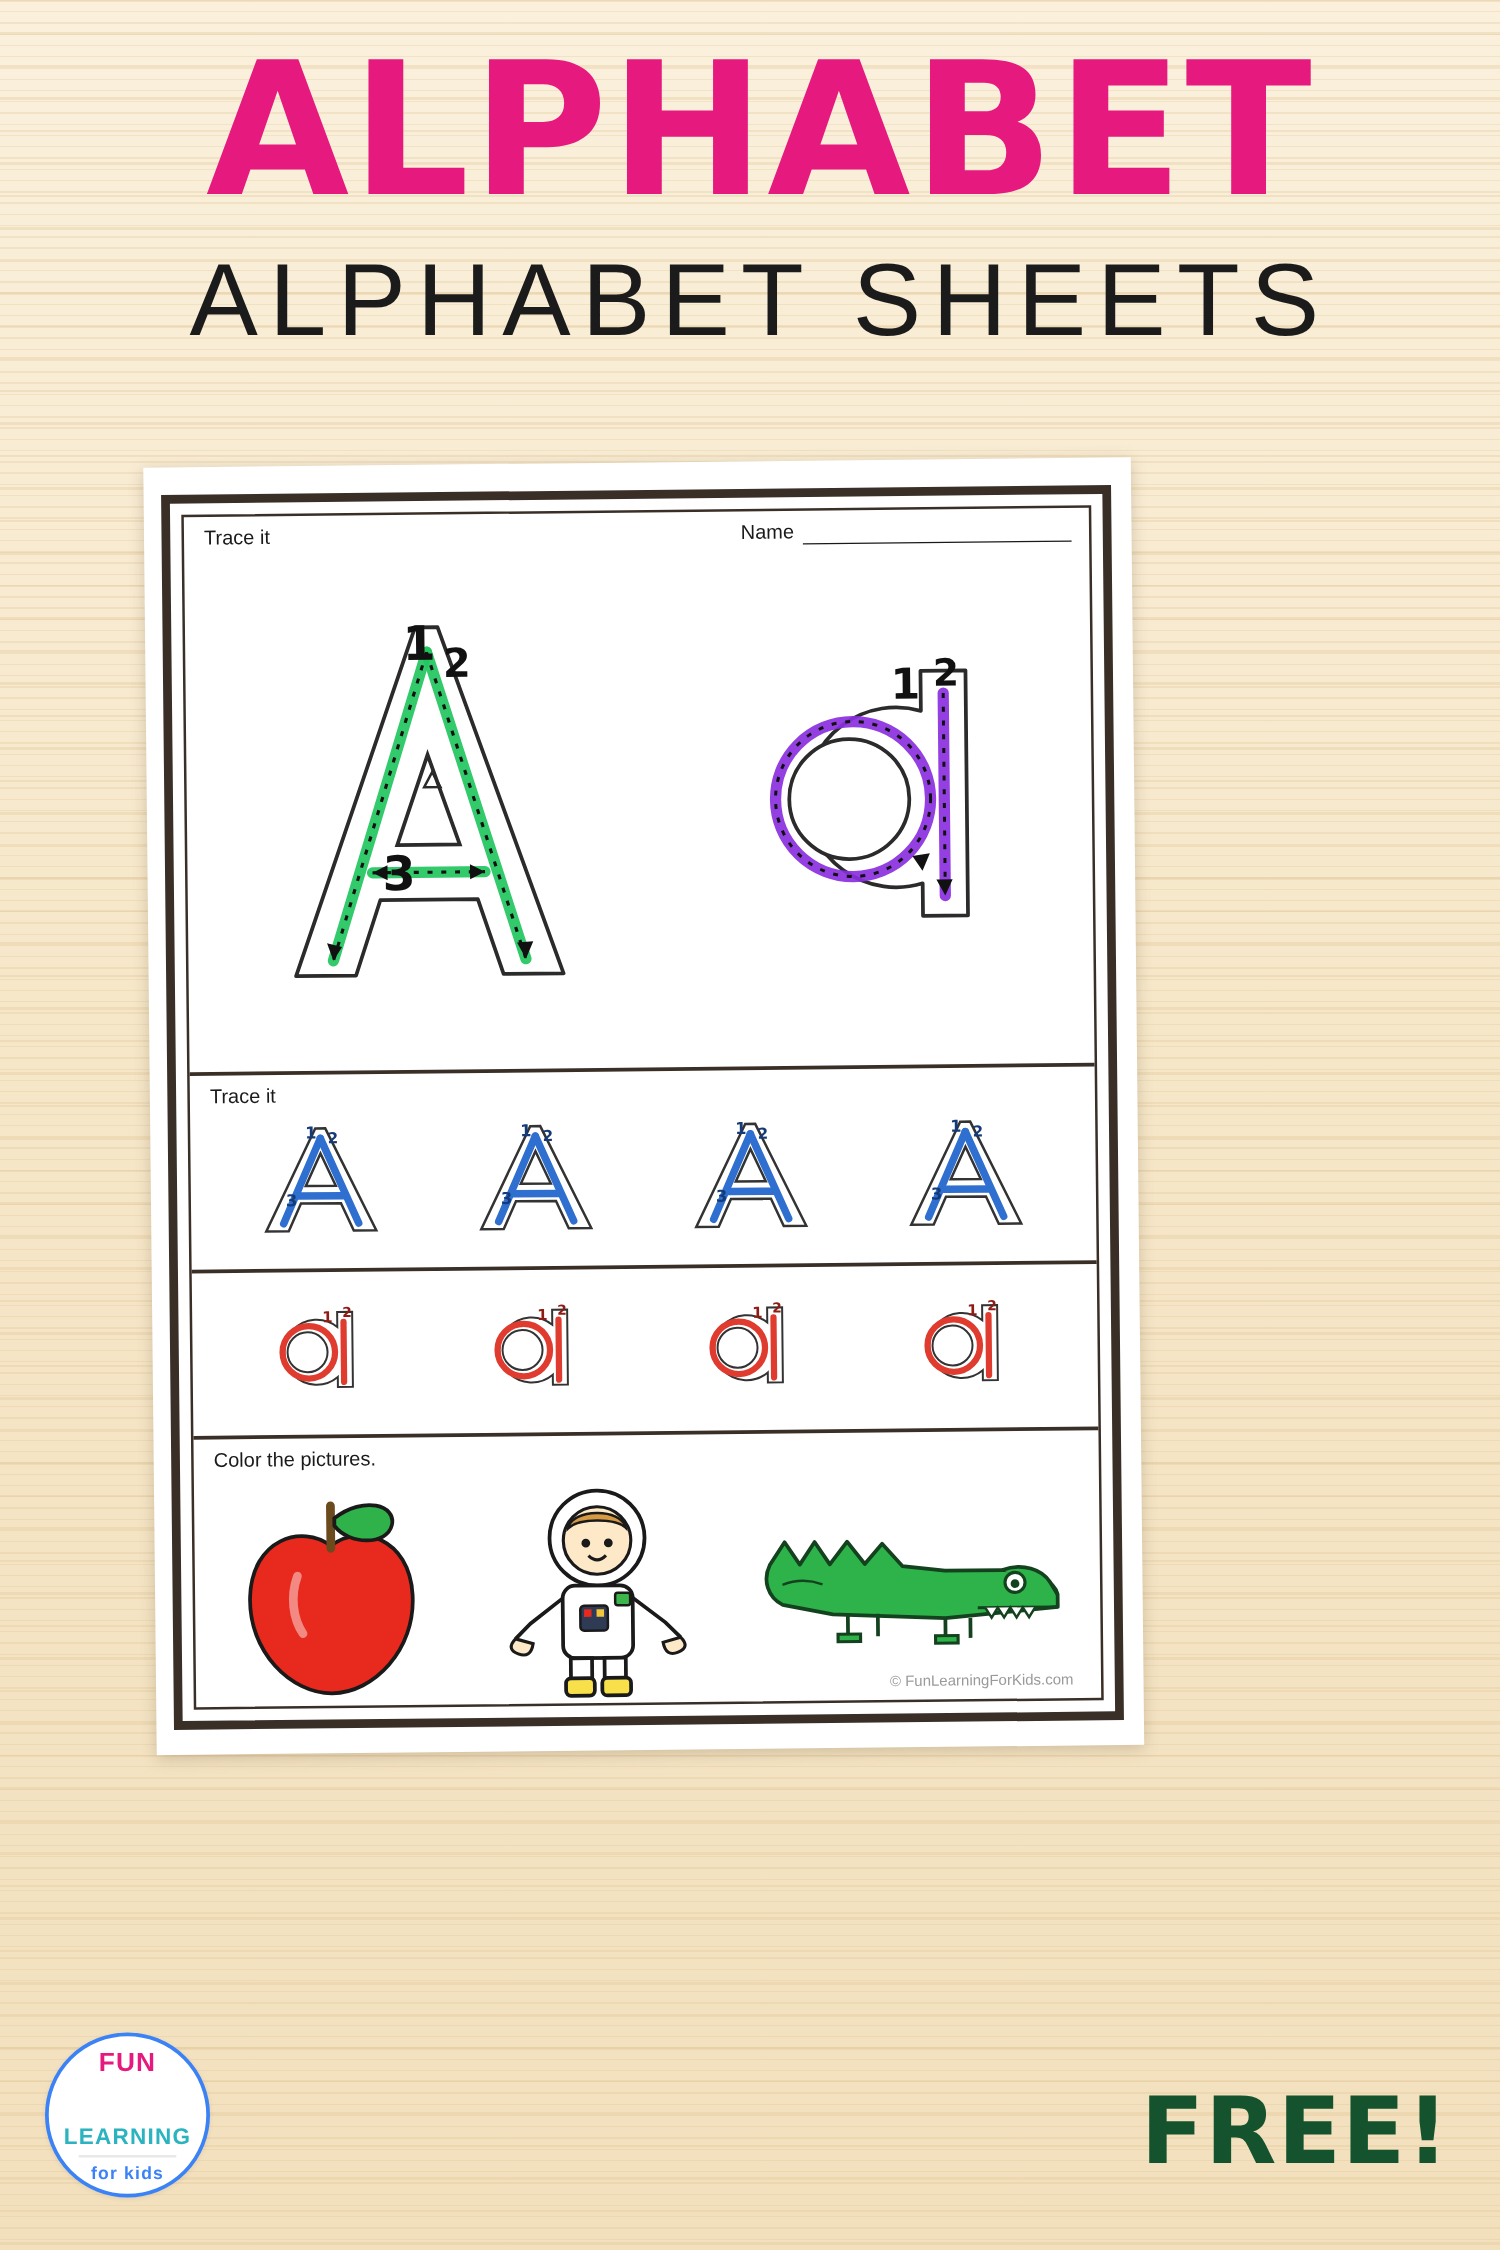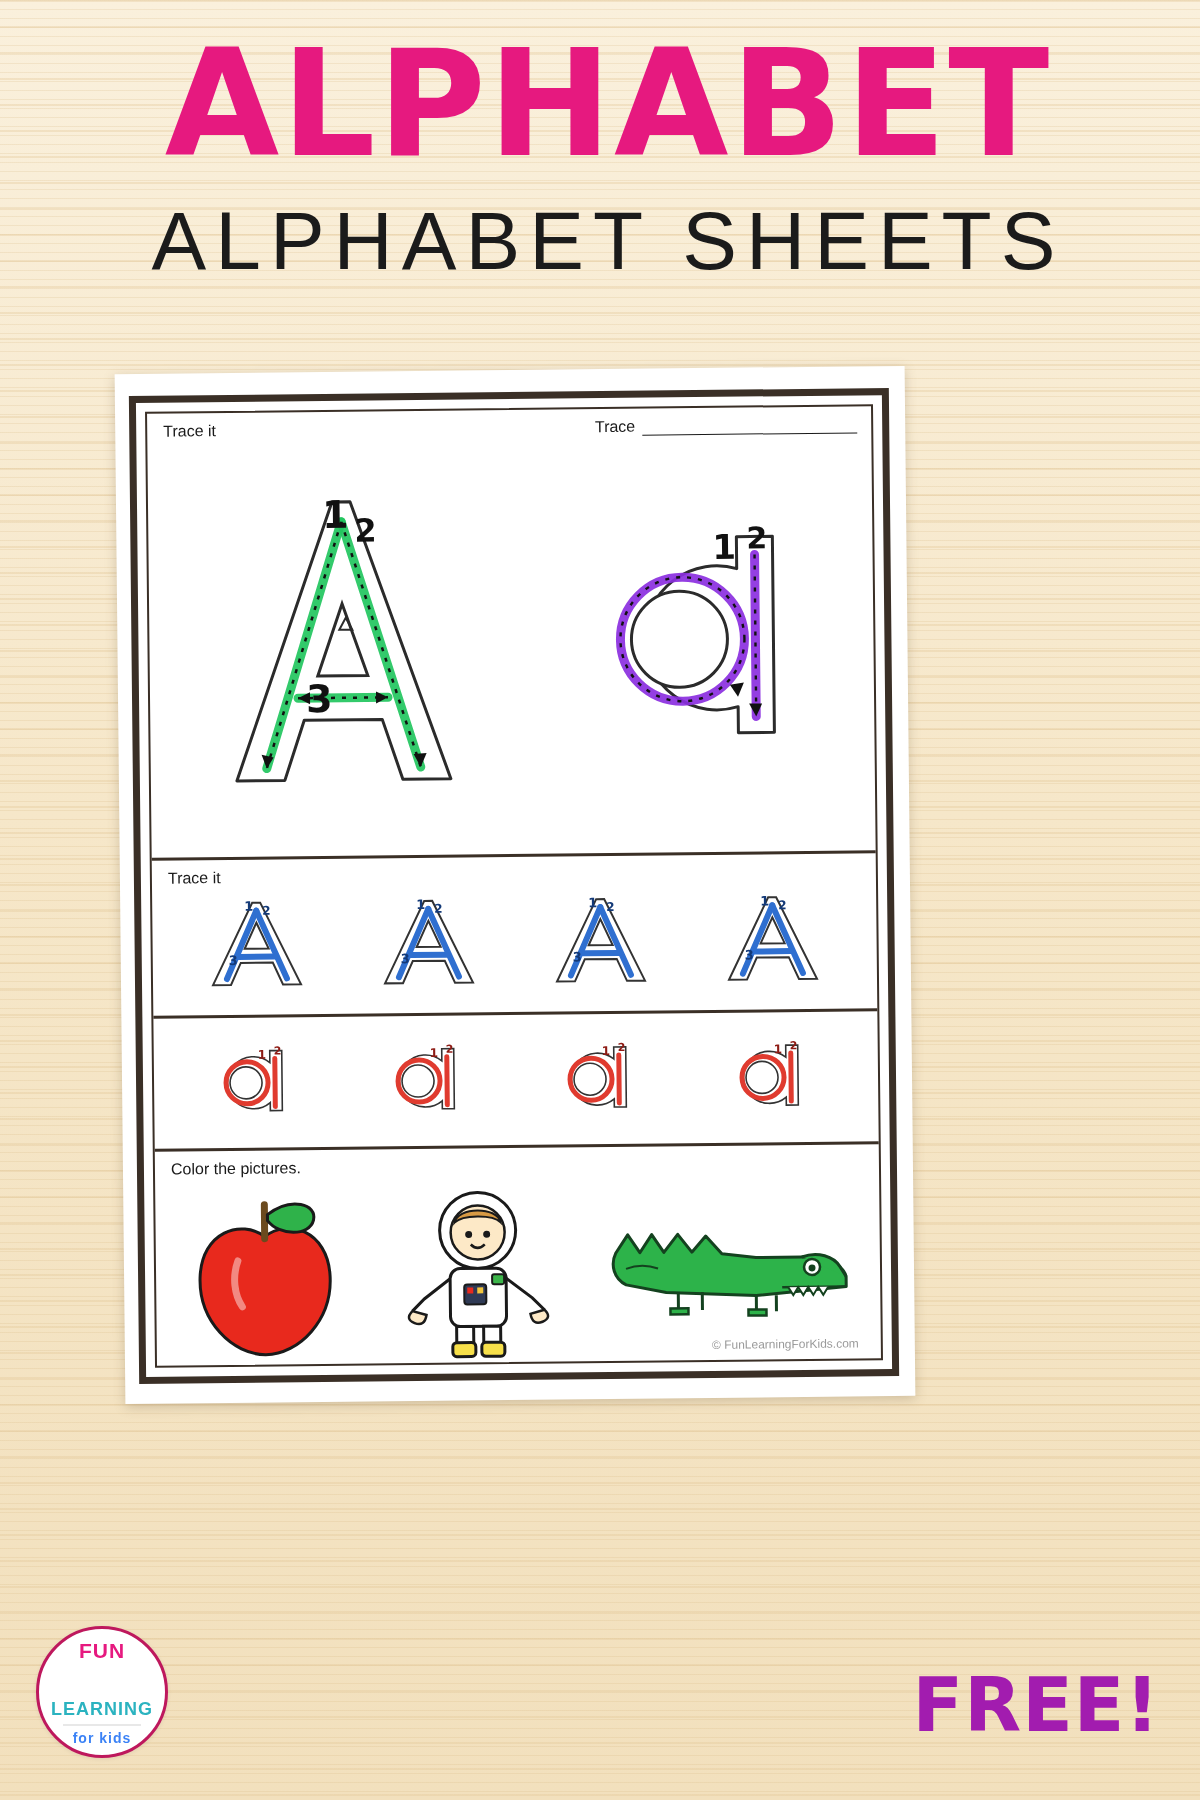--- a/index.html
+++ b/index.html
@@ -116,55 +116,55 @@
   .copyright {
     position: absolute; right: 22px; bottom: 8px;
     font-size: 12px; color: #9a9a9a;
   }
 
   
   .logo {
     position: absolute; left: 36px; bottom: 42px;
     width: 132px; height: 132px; border-radius: 50%;
     background: #fff;
-    border: 3px solid #be185d;
+    border: 3px solid #3b82f6;
     display: flex; flex-direction: column;
     align-items: center; justify-content: center;
     box-shadow: 0 1px 4px rgba(0,0,0,0.08);
   }
   .logo .l1 { color: #e6197f; font-size: 21px; font-weight: 700; letter-spacing: 1px; }
   .logo .l2 { color: #2bb3c0; font-size: 18px; font-weight: 700; letter-spacing: 1px; margin-top: 36px; }
   .logo .l3 { color: #3b82f6; font-size: 14px; font-weight: 700; letter-spacing: 1px; }
   .logo-rule { width: 78px; height: 2px; background: #e8e8e8; margin: 4px 0; }
 
   .free {
     position: absolute; right: 40px; bottom: 52px;
     font-family: "DejaVu Sans", sans-serif;
-    font-weight: 700; font-size: 74px; color: #a21caf;
+    font-weight: 700; font-size: 74px; color: #14532d;
     letter-spacing: 1px;
   }
 </style>
 </head>
 <body>
 
 <div class="bg"></div>
 
 <div class="title-wrap">
   <div class="title-main">ALPHABET</div>
   <div class="title-sub">ALPHABET SHEETS</div>
 </div>
 
 <div class="sheet-photo">
   <div class="sheet-inner">
     <div class="sheet-frame">
 
       <div class="row row-1">
         <div class="small-label">Trace it</div>
         <div class="name-label">
-          <span>Trace</span>
+          <span>Name</span>
           <span class="name-line"></span>
         </div>
 
         <div class="big-letters">
 
           <div style="position:relative;">
             <svg width="270" height="330" viewBox="0 0 270 330">
 
               <path d="M128 22 L146 22 L244 300 L196 300 L176 240 L98 240 L78 300 L30 300 Z" fill="#ffffff" stroke="#2b2b2b" stroke-width="3" stroke-linejoin="round"></path>
               <path d="M112 196 L162 196 L137 124 Z" fill="#ffffff" stroke="#2b2b2b" stroke-width="3"></path>

